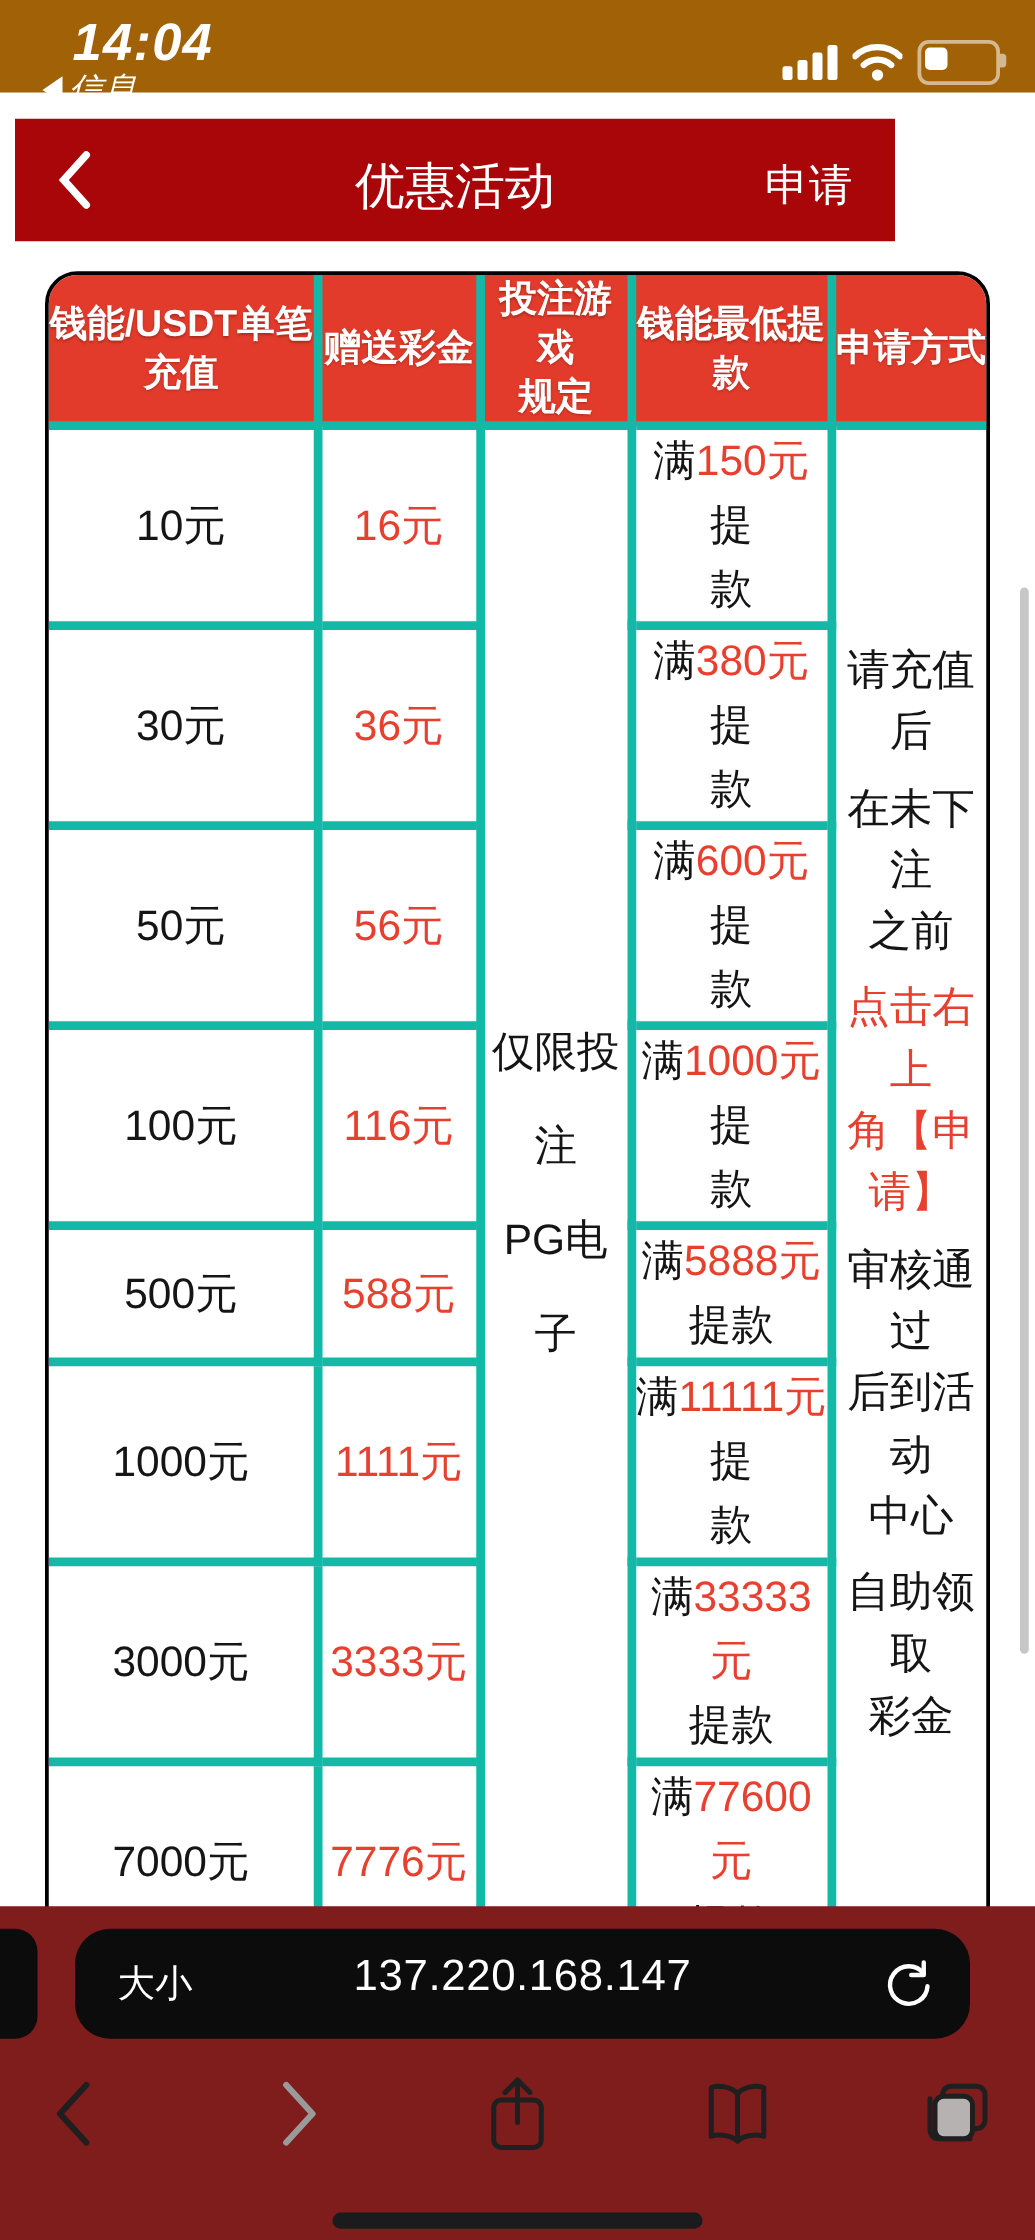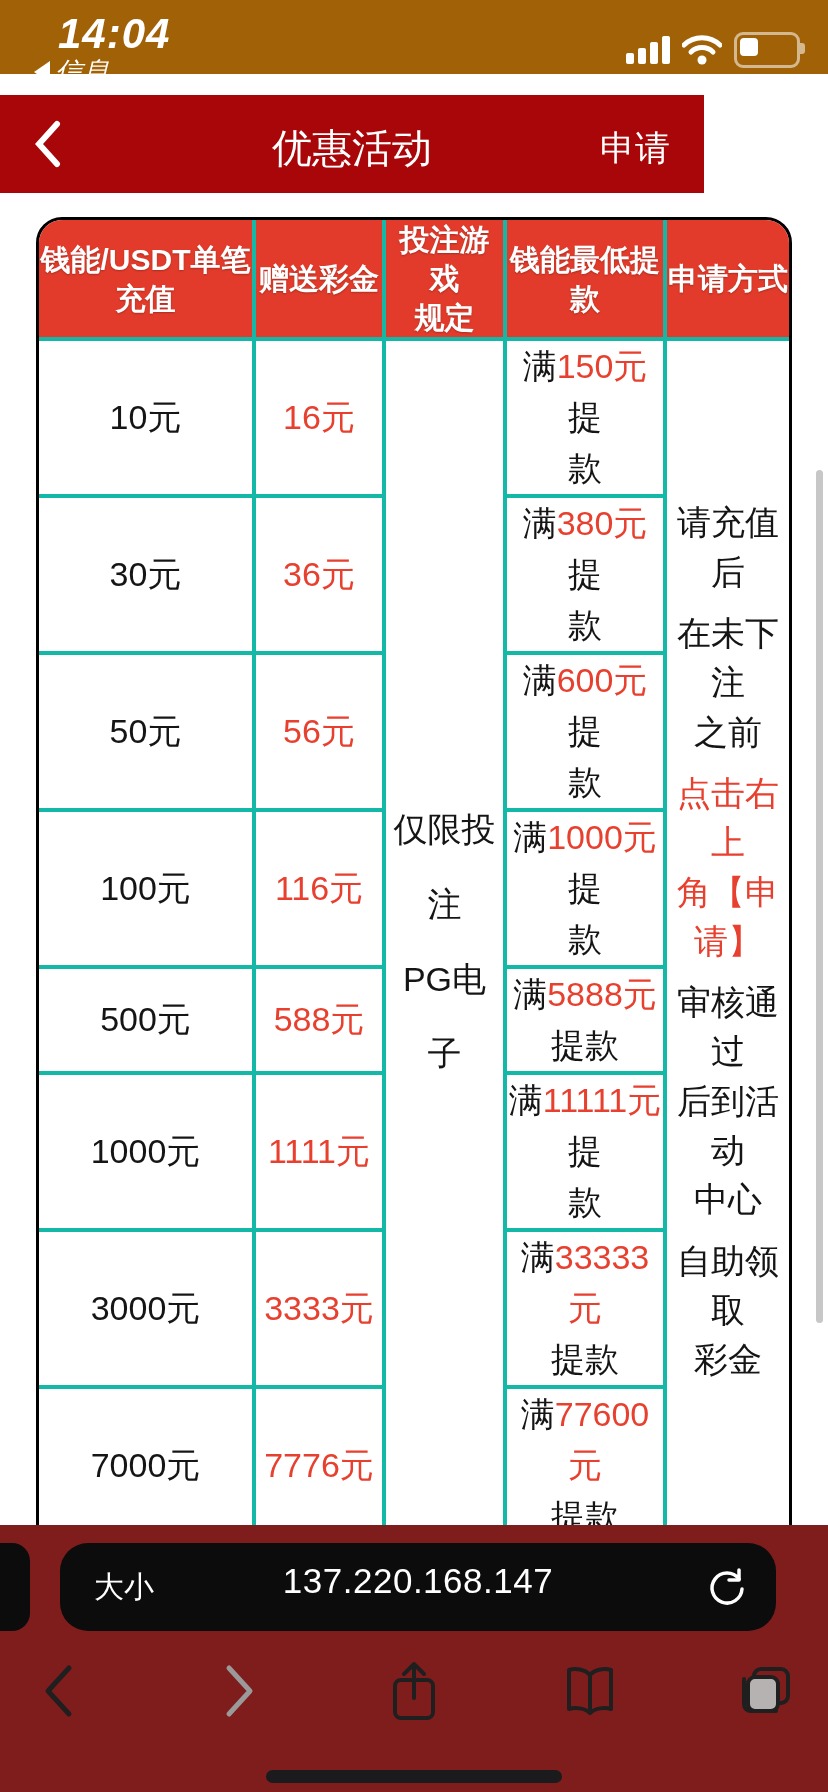--- a/index.html
+++ b/index.html
@@ -15,29 +15,29 @@
   .back-app{position:absolute;left:34px;top:54px;font-size:27px;display:flex;align-items:center;gap:5px;color:#fff;}
   .tri-left{width:0;height:0;border-top:11px solid transparent;border-bottom:11px solid transparent;border-right:16px solid #fff;}
   .sb-icons{position:absolute;right:28px;top:32px;display:flex;align-items:center;gap:12px;}
   .signal{display:flex;align-items:flex-end;gap:4px;height:28px;}
   .signal i{display:block;width:8px;background:#fff;border-radius:2px;}
   .s1{height:11px}.s2{height:16px}.s3{height:22px}.s4{height:28px}
   .battery{position:relative;width:60px;height:30px;border:3px solid rgba(255,255,255,.55);border-radius:9px;}
   .battery .fill{position:absolute;left:3px;top:3px;width:18px;height:18px;background:#fff;border-radius:4px;}
   .battery .nub{position:absolute;right:-8px;top:8px;width:5px;height:11px;background:rgba(255,255,255,.55);border-radius:0 3px 3px 0;}
   
-  .nav{position:absolute;top:95px;left:0;width:704px;height:98px;background:#a90609;color:#fff;}
+  .nav{position:absolute;top:95px;left:12px;width:704px;height:98px;background:#a90609;color:#fff;}
   .nav-back{position:absolute;left:24px;top:18px;width:48px;height:62px;display:flex;align-items:center;justify-content:center;}
   .nav-title{position:absolute;left:0;right:0;top:26px;text-align:center;font-size:40px;}
   .nav-apply{position:absolute;right:34px;top:30px;font-size:35px;}
   
   .promo-box{position:absolute;left:36px;top:217px;width:756px;box-sizing:border-box;
     border:3px solid #000;border-radius:26px;overflow:hidden;background:#fff;}
   table.promo{border-collapse:collapse;table-layout:fixed;width:750px;}
-  .promo th,.promo td{border:4px solid #14b8a6;text-align:center;vertical-align:middle;padding:0;}
+  .promo th,.promo td{border:7px solid #14b8a6;text-align:center;vertical-align:middle;padding:0;}
   .promo tr.hdr th{border-top:none;background:#e23b2b;color:#fff;font-size:30px;font-weight:bold;
     line-height:1.3;height:86px;white-space:pre-line;text-shadow:0 1px 2px rgba(0,0,0,.25);}
   .promo th:first-child,.promo td:first-child{border-left:none;}
   .promo th:last-child{border-right:none;}
   .promo td.apply-cell{border-right:none;border-bottom:none;}
   .promo td.rule-cell{border-bottom:none;margin-top:48px;}
   .promo tr.r8 td{border-bottom:none;}
   .promo tr.data{height:85px;}
   .promo td{font-size:34px;color:#151515;}
   .promo td .red, .promo .red{color:#e8402f;}

